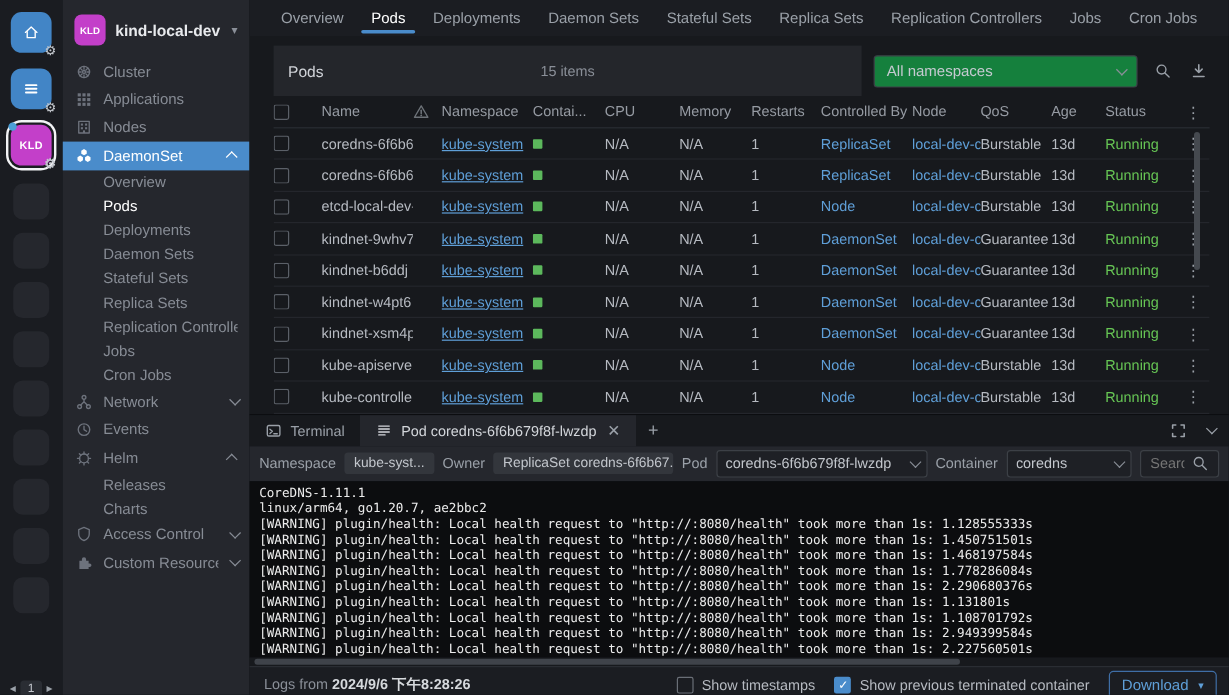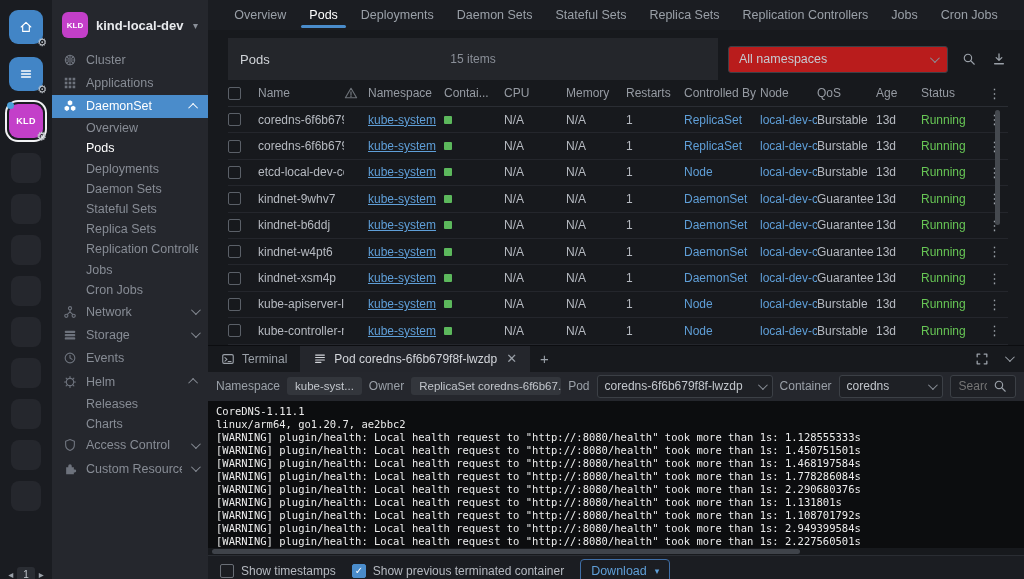--- a/index.html
+++ b/index.html
@@ -46,32 +46,32 @@
   .toptab { color:#9aa0a8; font-size:12.5px; height:30px; display:flex; align-items:center; position:relative; padding:0 2px; }
   .toptab.active { color:#ffffff; }
   .toptab.active .bar { position:absolute; left:-6px; right:-6px; bottom:2px; height:3px; background:#4a8ccb; border-radius:2px; }
 
   .content { flex:1 1 auto; position:relative; overflow:hidden; display:flex; flex-direction:column; }
   .list-header { height:50px; display:flex; align-items:center; padding:8px 16px 0 20px; gap:10px; flex:0 0 auto; }
   .lh-band { background:#24262b; height:42px; width:500px; display:flex; align-items:center; padding:0 12px; position:relative; }
   .lh-title { color:#d0d3d8; font-size:13px; }
   .lh-count { position:absolute; left:0; right:0; text-align:center; color:#8a8f98; font-size:12px; }
   .lh-right { flex:1; display:flex; align-items:center; justify-content:flex-end; gap:12px; }
-  .ns-select { width:220px; height:27px; background:#b91c1c; border:1px solid #3c4047; border-radius:3px;
+  .ns-select { width:220px; height:27px; background:#15803d; border:1px solid #3c4047; border-radius:3px;
     display:flex; align-items:center; padding:0 10px; color:#c6cad1; font-size:12.5px; }
   .ns-select .lbl { flex:1; }
   .icon-btn { color:#9aa0a8; display:flex; align-items:center; justify-content:center; width:18px; height:18px; }
 
   .thead { height:27px; display:flex; align-items:center; margin:0 16px 0 20px; border-bottom:1px solid #2a2d33;
     color:#969ba3; font-size:12px; flex:0 0 auto; }
   .tbody { flex:1 1 auto; overflow:hidden; margin:0 16px 0 20px; }
   .trow { display:flex; align-items:center; height:26.4px; border-bottom:1px solid #24262c; color:#b6bac1; font-size:12px; }
   .cell { white-space:nowrap; overflow:hidden; padding-right:6px; }
   .c-cb{width:30px; flex:0 0 auto; display:flex;}
-  .c-name{flex:1; min-width:0;}
+  .c-name{flex:1; min-width:0;margin-left:10px;}
   .c-warn{width:24px; flex:0 0 auto; color:#6d7278; display:flex;}
   .c-ns{width:76px; flex:0 0 auto;}
   .c-cont{width:60px; flex:0 0 auto;}
   .c-cpu{width:62px; flex:0 0 auto;}
   .c-mem{width:60px; flex:0 0 auto;}
   .c-rst{width:58px; flex:0 0 auto;}
   .c-ctl{width:76px; flex:0 0 auto;}
   .c-node{width:57px; flex:0 0 auto;}
   .c-qos{width:59px; flex:0 0 auto;}
   .c-age{width:45px; flex:0 0 auto;}
@@ -200,20 +200,35 @@
                 <rect x="6.5" y="6.5" width="3" height="3"></rect>
                 <rect x="11" y="6.5" width="3" height="3"></rect>
                 <rect x="2" y="11" width="3" height="3"></rect>
                 <rect x="6.5" y="11" width="3" height="3"></rect>
                 <rect x="11" y="11" width="3" height="3"></rect>
               </g>
             </svg>
           </span>
           <span class="lbl">Applications</span>
         </div>
+        <div class="sb-item">
+          <span class="ic">
+            <svg width="14" height="14" viewBox="0 0 16 16" fill="none" stroke="currentColor" stroke-width="1.3" stroke-linecap="round" stroke-linejoin="round">
+              <rect x="3" y="2.5" width="10" height="11"></rect>
+              <g fill="currentColor" stroke="none">
+                <rect x="5" y="4.5" width="2" height="2"></rect>
+                <rect x="9" y="4.5" width="2" height="2"></rect>
+                <rect x="5" y="8" width="2" height="2"></rect>
+                <rect x="9" y="8" width="2" height="2"></rect>
+                <rect x="7" y="11" width="2" height="2.5"></rect>
+              </g>
+            </svg>
+          </span>
+          <span class="lbl">Nodes</span>
+        </div>
         <div class="sb-item active-parent">
           <span class="ic">
             <svg width="14" height="14" viewBox="0 0 16 16" fill="none" stroke="currentColor" stroke-width="1.3" stroke-linecap="round" stroke-linejoin="round">
               <polygon points="10.6,5.9 8.0,7.4 5.4,5.9 5.4,2.9 8.0,1.4 10.6,2.9" fill="currentColor" stroke="none"></polygon>
               <polygon points="7.0,12.1 4.4,13.6 1.8,12.1 1.8,9.1 4.4,7.6 7.0,9.1" fill="currentColor" stroke="none"></polygon>
               <polygon points="14.2,12.1 11.6,13.6 9.0,12.1 9.0,9.1 11.6,7.6 14.2,9.1" fill="currentColor" stroke="none"></polygon>
             </svg>
           </span>
           <span class="lbl">DaemonSet</span>
           <span class="chev up"></span>
@@ -248,33 +263,20 @@
         <div class="sb-item">
           <span class="ic">
             <svg width="14" height="14" viewBox="0 0 16 16" fill="none" stroke="currentColor" stroke-width="1.3" stroke-linecap="round" stroke-linejoin="round">
               <circle cx="8" cy="3.6" r="1.8"></circle>
               <circle cx="3.8" cy="12.4" r="1.8"></circle>
               <circle cx="12.2" cy="12.4" r="1.8"></circle>
               <path d="M8 5.4v2.4M8 7.8 4.7 11M8 7.8l3.3 3.2"></path>
             </svg>
           </span>
           <span class="lbl">Network</span>
-          <span class="chev down"></span>
-        </div>
-        <div class="sb-item">
-          <span class="ic">
-            <svg width="14" height="14" viewBox="0 0 16 16" fill="none" stroke="currentColor" stroke-width="1.3" stroke-linecap="round" stroke-linejoin="round">
-              <g fill="currentColor" stroke="none">
-                <rect x="2" y="3" width="12" height="2.6" rx="1"></rect>
-                <rect x="2" y="6.8" width="12" height="2.6" rx="1"></rect>
-                <rect x="2" y="10.6" width="12" height="2.6" rx="1"></rect>
-              </g>
-            </svg>
-          </span>
-          <span class="lbl">Storage</span>
           <span class="chev down"></span>
         </div>
         <div class="sb-item">
           <span class="ic">
             <svg width="14" height="14" viewBox="0 0 16 16" fill="none" stroke="currentColor" stroke-width="1.3" stroke-linecap="round" stroke-linejoin="round">
               <circle cx="8" cy="8" r="5.5"></circle>
               <path d="M8 4.8V8l2.4 1.6"></path>
             </svg>
           </span>
           <span class="lbl">Events</span>
@@ -632,20 +634,24 @@
 [WARNING] plugin/health: Local health request to "http://:8080/health" took more than 1s: 2.290680376s
 [WARNING] plugin/health: Local health request to "http://:8080/health" took more than 1s: 1.131801s
 [WARNING] plugin/health: Local health request to "http://:8080/health" took more than 1s: 1.108701792s
 [WARNING] plugin/health: Local health request to "http://:8080/health" took more than 1s: 2.949399584s
 [WARNING] plugin/health: Local health request to "http://:8080/health" took more than 1s: 2.227560501s</div>
       <div class="hscroll">
           <div class="thumb"></div>
         </div>
 
       <div class="t-footer">
+        <div class="tf-left">
+          <span>Logs from</span>
+          <b>2024/9/6 下午8:28:26</b>
+        </div>
         <label class="tf-check">
           <span class="cb2"></span>
           <span>Show timestamps</span>
         </label>
         <label class="tf-check">
           <span class="cb2 checked"></span>
           <span>Show previous terminated container</span>
         </label>
         <div class="dl-btn">
           <span>Download</span>

